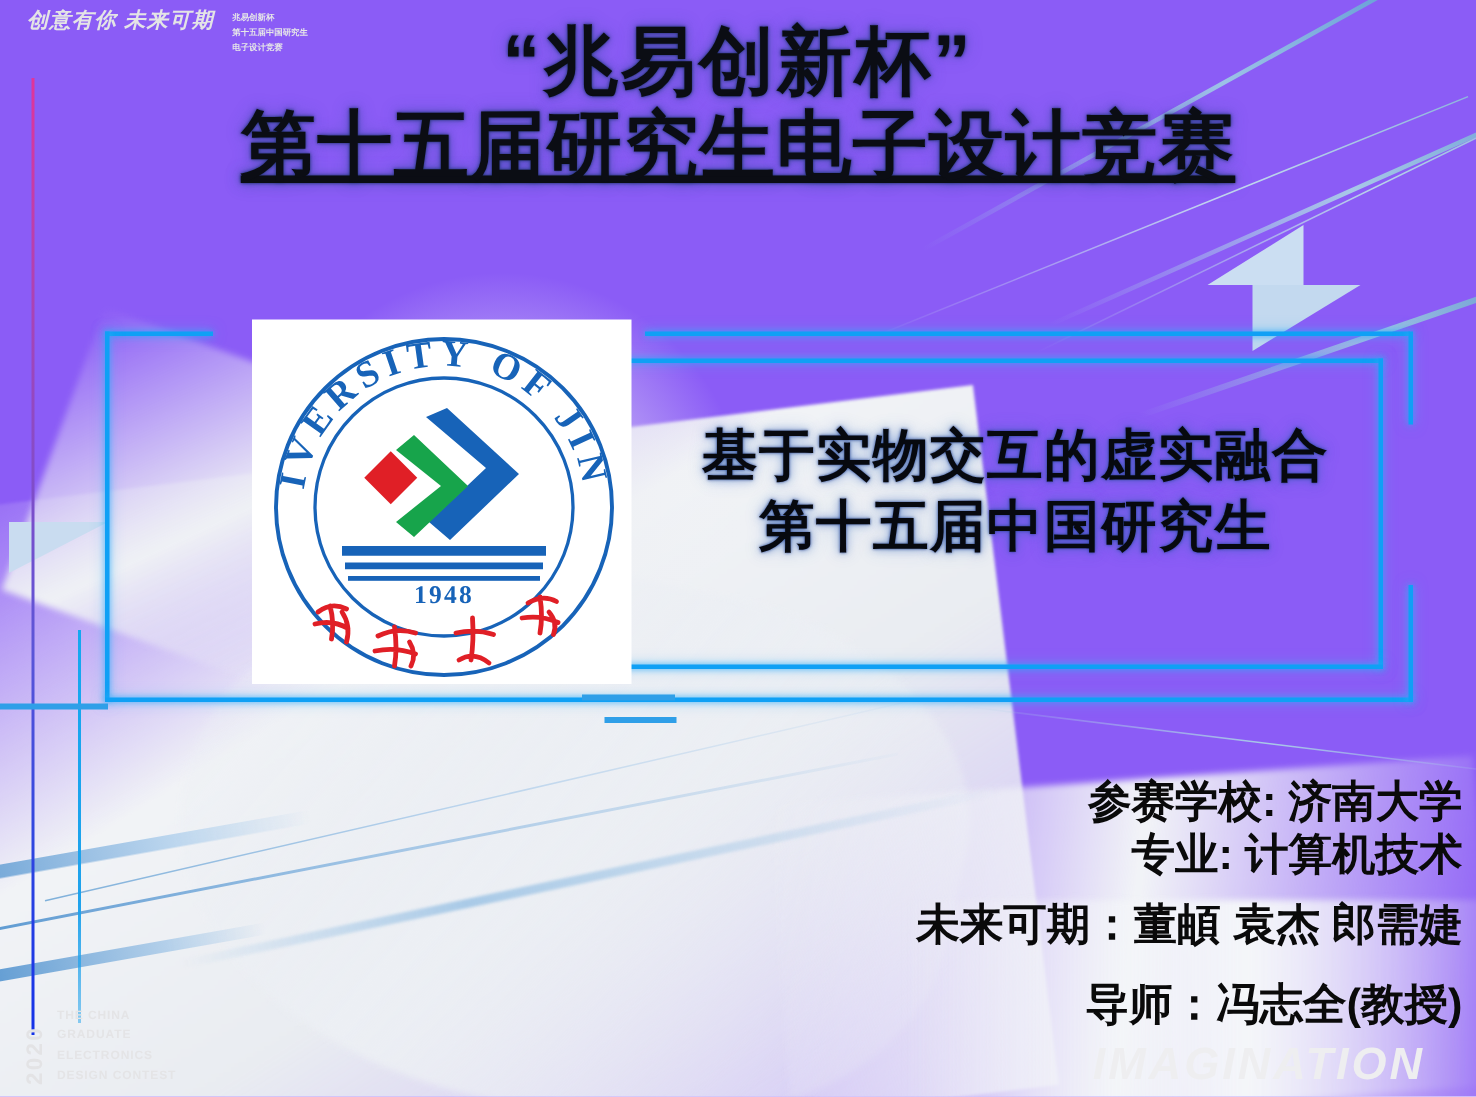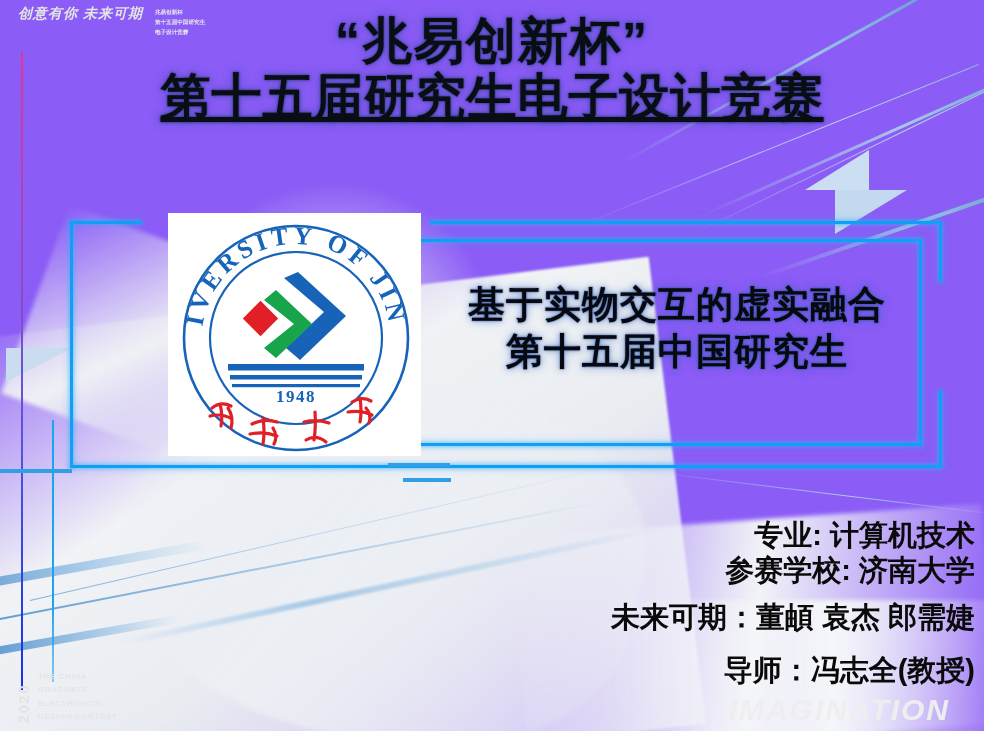--- a/index.html
+++ b/index.html
@@ -378,22 +378,22 @@
   <div class="logo-dash" style="left:0px; top:469px; width:72px; height:4px;"></div>
   <div class="logo-dash" style="left:388px; top:463px; width:62px; height:4px;"></div>
   <div class="logo-dash" style="left:403px; top:478px; width:48px; height:4px;"></div>
 
   <div class="subject">
     <div>基于实物交互的虚实融合</div>
     <div>第十五届中国研究生</div>
   </div>
 
   <div class="info">
+    <div class="info-row r1">参赛学校: 济南大学</div>
     <div class="info-row r2">专业: 计算机技术</div>
-    <div class="info-row r1">参赛学校: 济南大学</div>
     <div class="info-row r3">未来可期：董頔 袁杰 郎需婕</div>
     <div class="info-row r4">导师：冯志全(教授)</div>
   </div>
 
   <div class="footer-left">
     <div class="footer-year">2020</div>
     <div class="footer-en">
       <div>THE CHINA</div>
       <div>GRADUATE</div>
       <div>ELECTRONICS</div>

